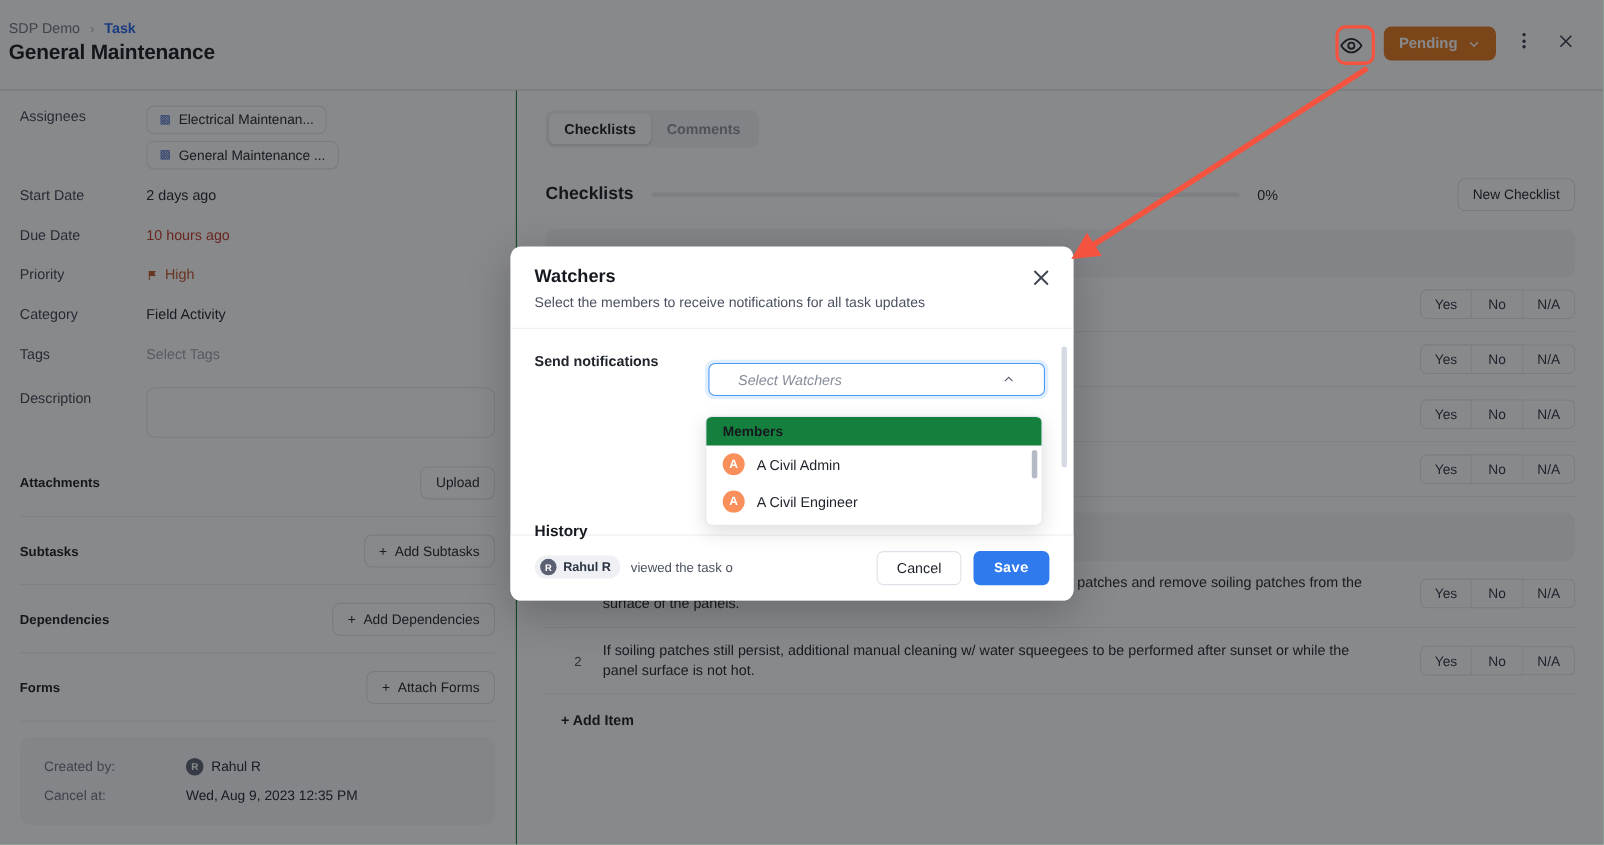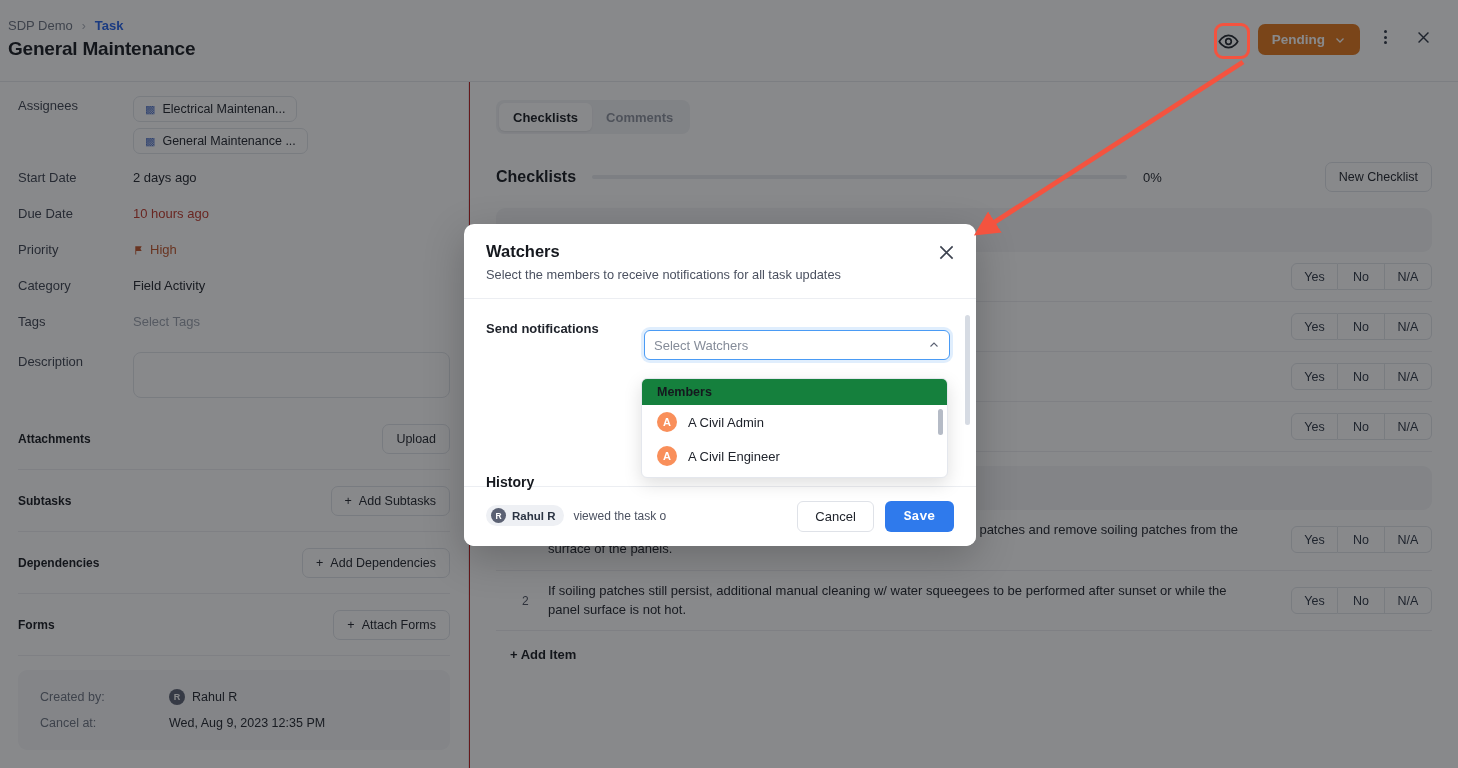--- a/index.html
+++ b/index.html
@@ -9,21 +9,21 @@
     background: #ffffff;
     overflow: hidden;
   }
   #app {
     position: relative;
     width: 1458px; height: 768px;
     background: #ffffff;
   }
 
   
-  #base { position: absolute; inset: 0; background: #b91c1c; text-decoration: underline; }
+  #base { position: absolute; inset: 0; background: #15803d; text-decoration: underline; }
   #dim  { position: absolute; inset: 0; background: rgba(17,19,24,0.50); z-index: 40; }
 
   
   .header {
     position: absolute; top: 0; left: 0; width: 1458px; height: 82px;
     background: #ffffff; border-bottom: 1px solid #e6e8ec;
   }
   .breadcrumb { position: absolute; left: 8px; top: 18px; display: flex; align-items: center; gap: 9px; }
   .bc-item { font-size: 13px; color: #6b7280; }
   .bc-sep { font-size: 12px; color: #a9aeb8; }
@@ -152,21 +152,21 @@
     background: #d6dbe3; border-radius: 3px;
   }
   .send-row { display: flex; align-items: flex-start; }
   .send-lbl { width: 158px; font-size: 13px; font-weight: 600; color: #20242c; padding-top: 2px; }
   .chk-row { display: flex; align-items: center; gap: 9px; }
   .chk { width: 13px; height: 13px; border: 1.5px solid #b9c0cc; border-radius: 3px; background: #fff; cursor: pointer; }
   .chk-lbl { font-size: 13px; color: #20242c; }
   .select {
     margin-top: 11px; width: 306px; height: 30px; border: 1.5px solid #4a9bf5; border-radius: 6px;
     box-shadow: 0 0 0 3px rgba(74,155,245,.17);
-    display: flex; align-items: center; padding: 0 9px; cursor: pointer; background: #fff;
+    display: flex; align-items: center; padding: 0 26px; cursor: pointer; background: #fff; font-style: italic;
   }
   .select-ph { flex: 1; font-size: 13px; color: #858c99; }
   .hist-title { position: absolute; left: 22px; top: 175px; font-size: 14px; font-weight: 700; color: #15181e; }
   .hist-line { position: absolute; left: 22px; top: 206px; display: flex; align-items: center; gap: 9px; }
   .hist-pill {
     background: #eef0f4; border-radius: 11px; padding: 3px 9px 3px 5px;
     display: flex; align-items: center; gap: 6px; font-size: 11.5px; font-weight: 600; color: #2b3443;
   }
   .hist-ava { width: 15px; height: 15px; border-radius: 50%; background: #5b6173; color: #fff; font-size: 8.5px;
               display: flex; align-items: center; justify-content: center; font-weight: 700; }

